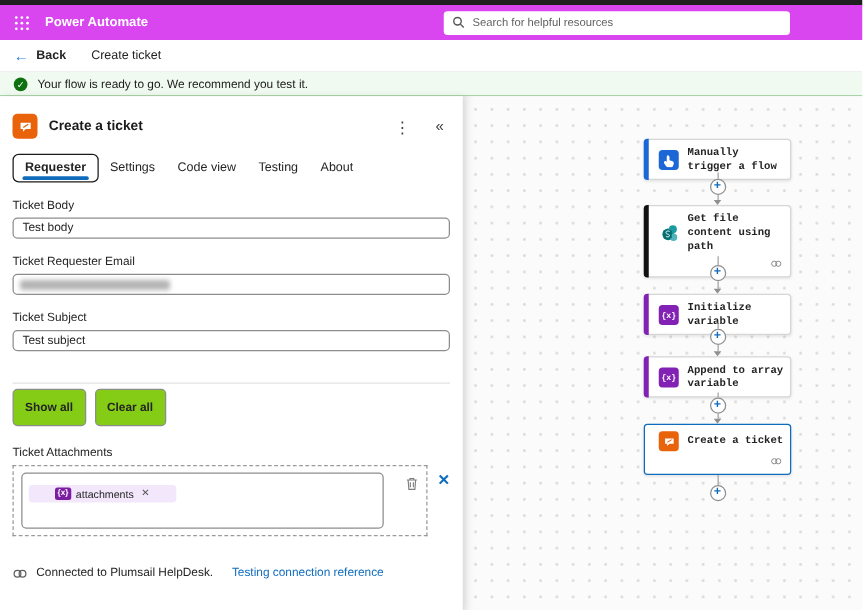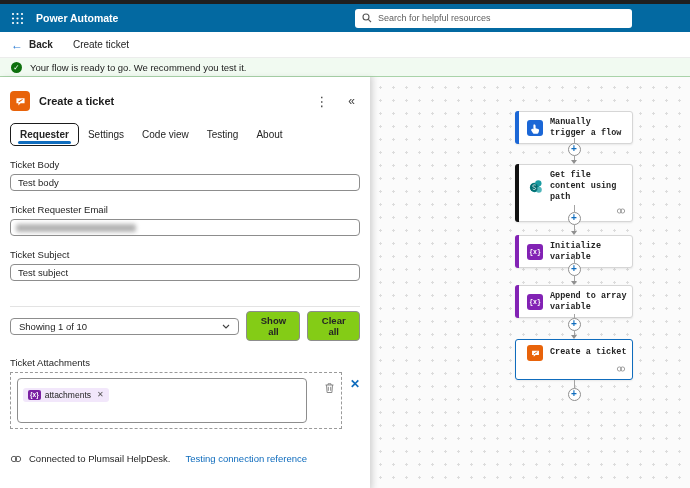--- a/index.html
+++ b/index.html
@@ -4,21 +4,21 @@
 <style>
   * { margin:0; padding:0; box-sizing:border-box; }
   html,body { width:690px; height:488px; }
   body { font-family:"Liberation Sans", sans-serif; background:#fff; overflow:hidden; }
   .app { width:690px; height:488px; position:relative; display:flex; flex-direction:column; }
 
   
   .chrome-strip { height:4px; background:#1f1f1f; }
 
   
-  .topbar { height:28px; background:#0369a1; display:flex; align-items:center; padding:0 10px; position:relative; flex:none; }
+  .topbar { height:28px; background:#d946ef; display:flex; align-items:center; padding:0 10px; position:relative; flex:none; }
   .waffle { width:14px; height:14px; display:flex; align-items:center; justify-content:center; cursor:pointer; }
   .app-title { color:#fff; font-size:10.5px; font-weight:700; margin-left:12px; }
   .searchbox { position:absolute; left:355px; top:4.5px; width:277px; height:19px; background:#fff; border-radius:3px; display:flex; align-items:center; padding:0 7px; gap:6px; }
   .search-ph { color:#5f5f5f; font-size:9px; }
 
   
   .breadcrumb { height:26px; background:#fff; display:flex; align-items:center; padding:0 11px; border-bottom:1px solid #ececec; flex:none; }
   .back-arrow { color:#2b7cd3; font-size:12px; line-height:1; }
   .back-label { font-size:10px; font-weight:600; color:#242424; margin:0 20px 0 6px; }
   .bc-title { font-size:10px; color:#242424; }
@@ -52,21 +52,21 @@
 
   .divider { height:1px; background:#e3e3e3; margin-top:25px; }
 
   .adv-row { display:flex; align-items:center; gap:7px; margin-top:4px; }
   .select { width:258px; height:17px; border:1px solid #8d8d8d; border-radius:4px; display:flex; align-items:center; justify-content:space-between; padding:0 8px; font-size:9.5px; color:#242424; cursor:pointer; }
   .btn { height:30px; padding:0 9px; border:1px solid #8d8d8d; border-radius:4px; background:#84cc16; font-size:9.5px; font-weight:600; color:#242424; display:flex; align-items:center; cursor:pointer; font-family:Liberation Sans, sans-serif; }
 
   .attach-row { display:flex; align-items:flex-start; margin-top:4px; }
   .dashed { width:334px; height:57px; border:1px dashed #9a9a9a; padding:5px 6px; display:flex; align-items:flex-start; }
   .tokenbox { width:290px; height:45px; border:1px solid #8d8d8d; border-radius:4px; padding:4px 5px; background:#fff; }
-  .chip { display:inline-flex; align-items:center; gap:4px; background:#f2e7fb; border-radius:3px; padding:2px 5px; cursor:pointer; }
+  .chip { display:inline-flex; align-items:center; gap:4px; background:#f2e7fb; border-radius:3px; padding:2px 21px; cursor:pointer; }
   .chip-badge { background:#7a1fa2; color:#fff; font-size:6.5px; font-weight:700; border-radius:2px; padding:1px 2px; line-height:1.2; }
   .chip-label { font-size:8.5px; color:#242424; }
   .chip-x { font-size:8px; color:#555; margin-left:2px; cursor:pointer; }
   .trash-btn { margin-left:auto; margin-top:2px; cursor:pointer; }
   .blue-x { color:#0f6cbd; font-size:12px; font-weight:700; margin:6px 0 0 8px; cursor:pointer; line-height:1; }
 
   .conn-row { display:flex; align-items:center; gap:7px; margin-top:24px; font-size:9.5px; color:#242424; }
   .conn-link { color:#0f6cbd; cursor:pointer; margin-left:8px; }
 
   
@@ -169,26 +169,20 @@
       <div class="fake-input">
         <div class="blurbar"></div>
       </div>
 
       <div class="fld-label">Ticket Subject</div>
       <input class="txt-input" type="text" value="Test subject" style="">
 
       <div class="divider"></div>
 
       <div class="adv-row">
-        <div class="select">
-          <span>Showing 1 of 10</span>
-          <svg width="8" height="5" viewBox="0 0 8 5">
-            <path d="M1 1l3 3 3-3" fill="none" stroke="#424242" stroke-width="1.1"></path>
-          </svg>
-        </div>
         <button class="btn">Show all</button>
         <button class="btn">Clear all</button>
       </div>
 
       <div class="fld-label" style="margin-top:16px;">Ticket Attachments</div>
       <div class="attach-row">
         <div class="dashed">
           <div class="tokenbox">
             <span class="chip">
               <span class="chip-badge">{x}</span>

